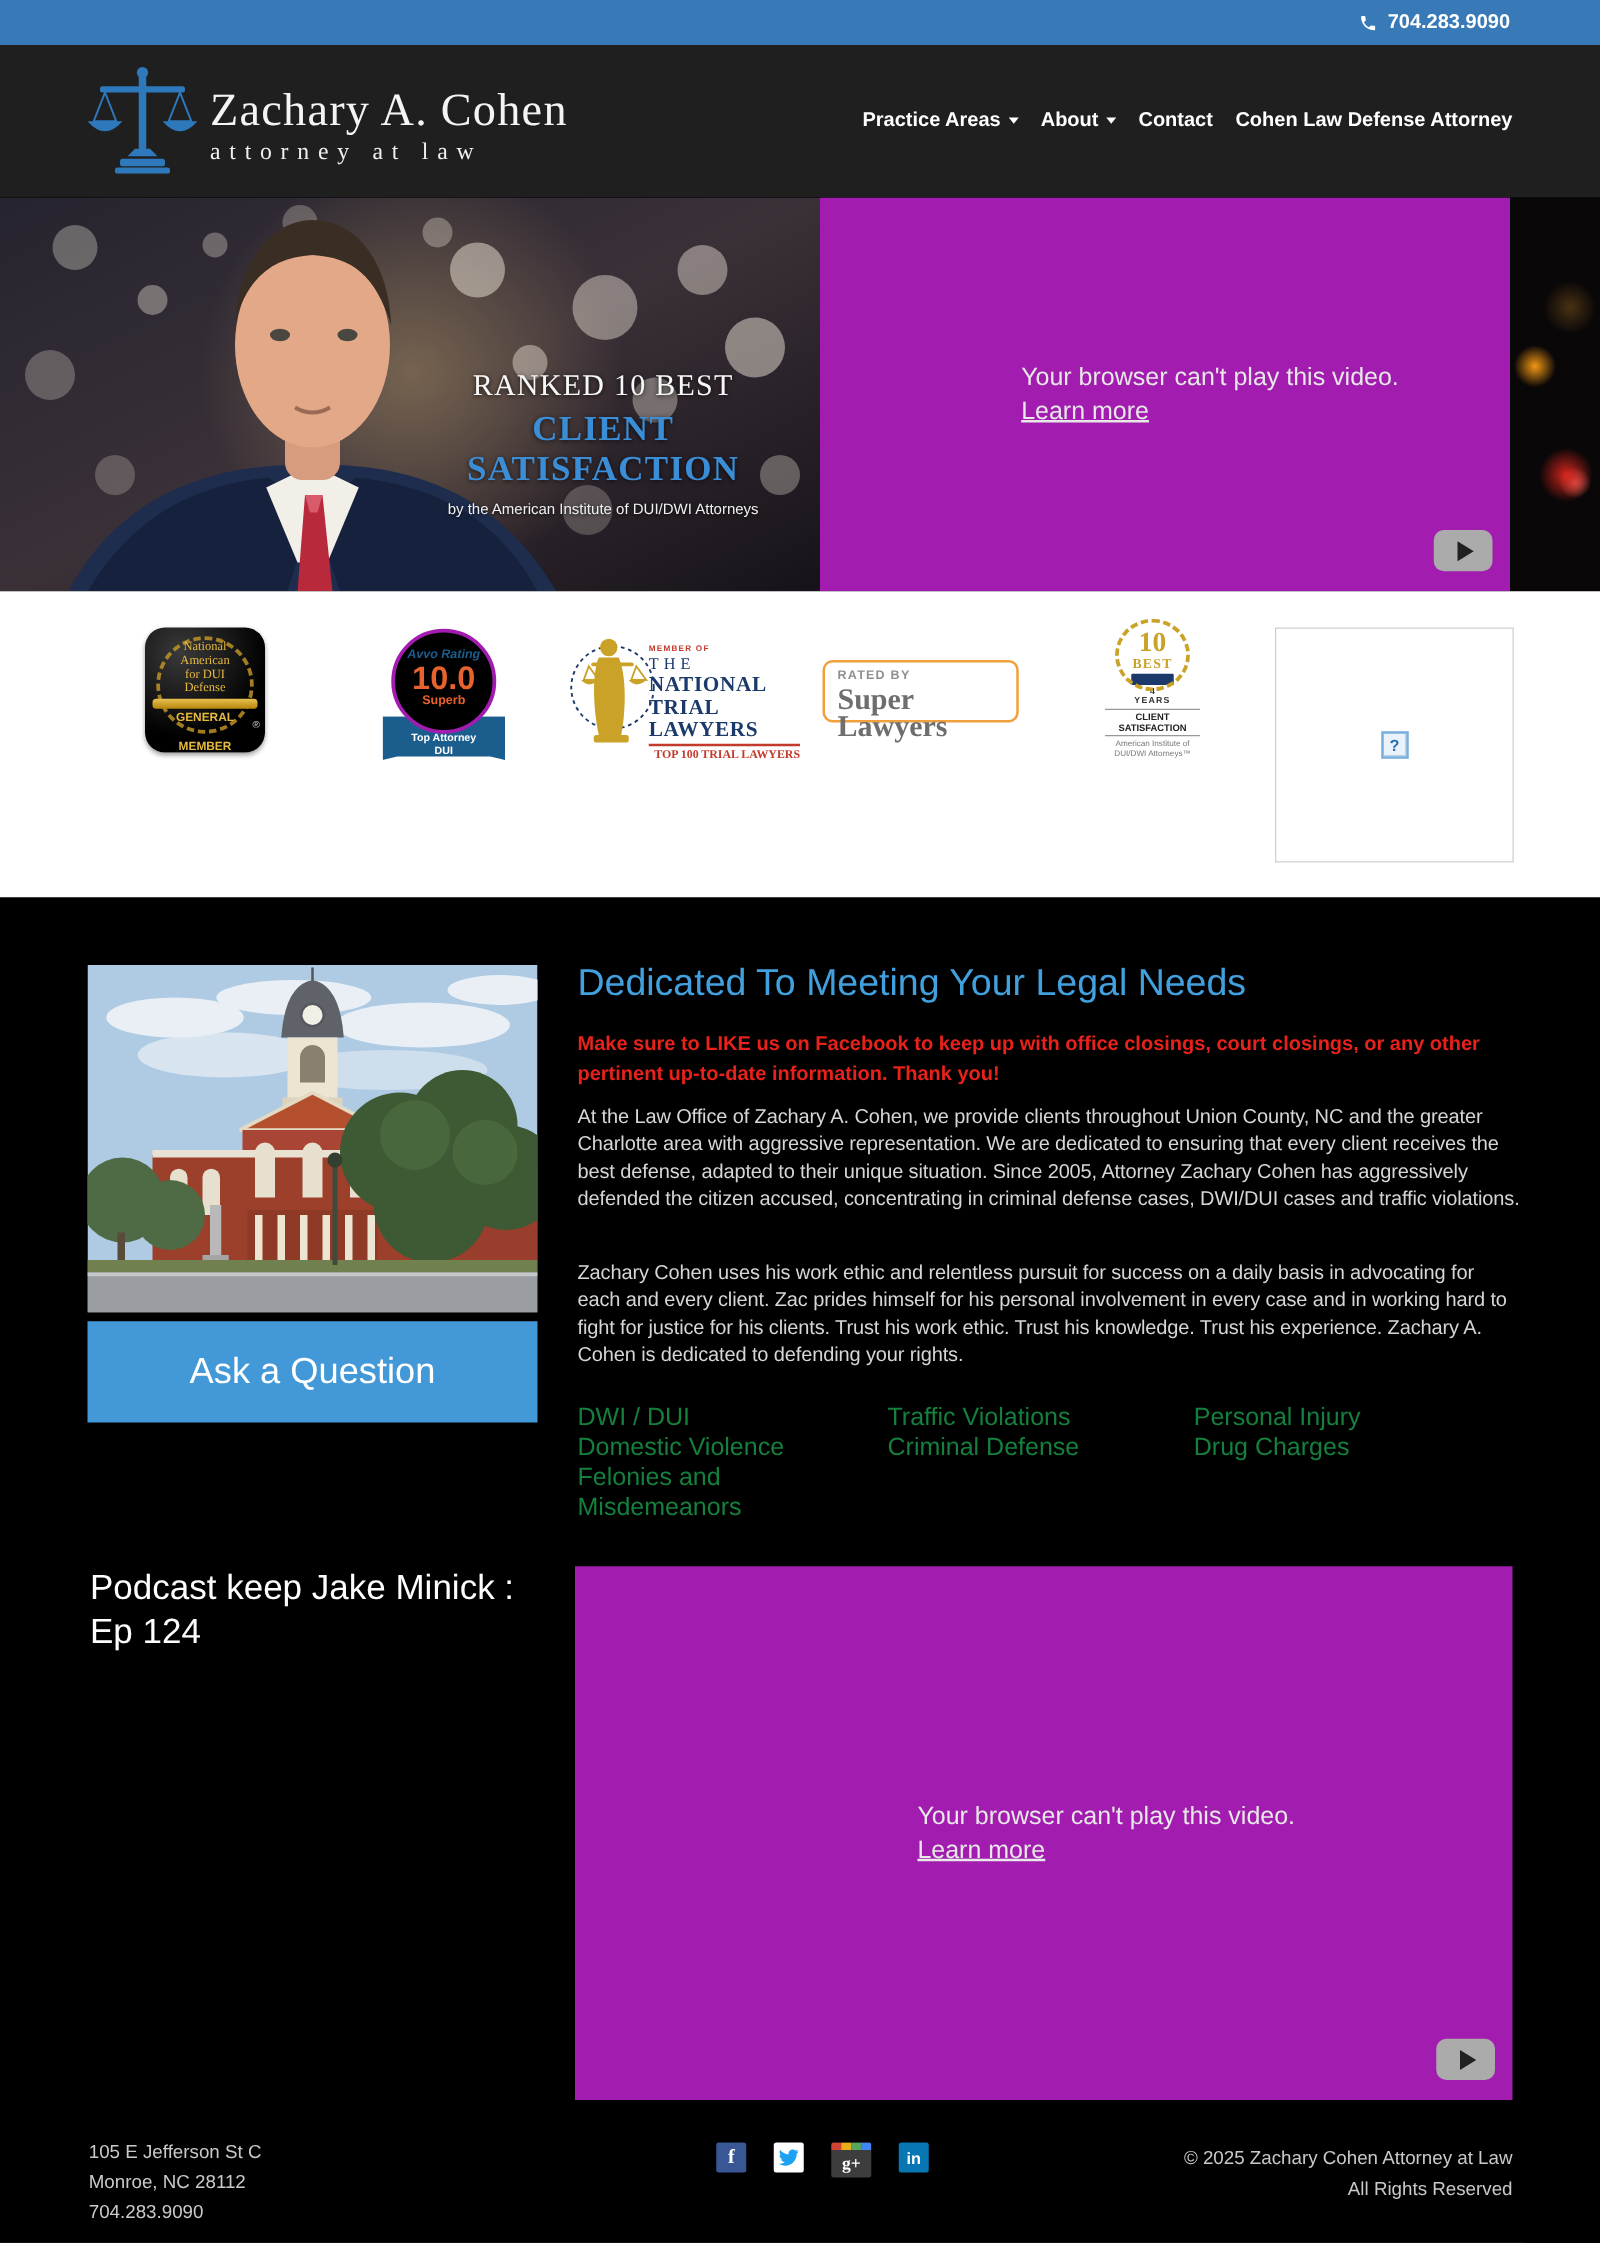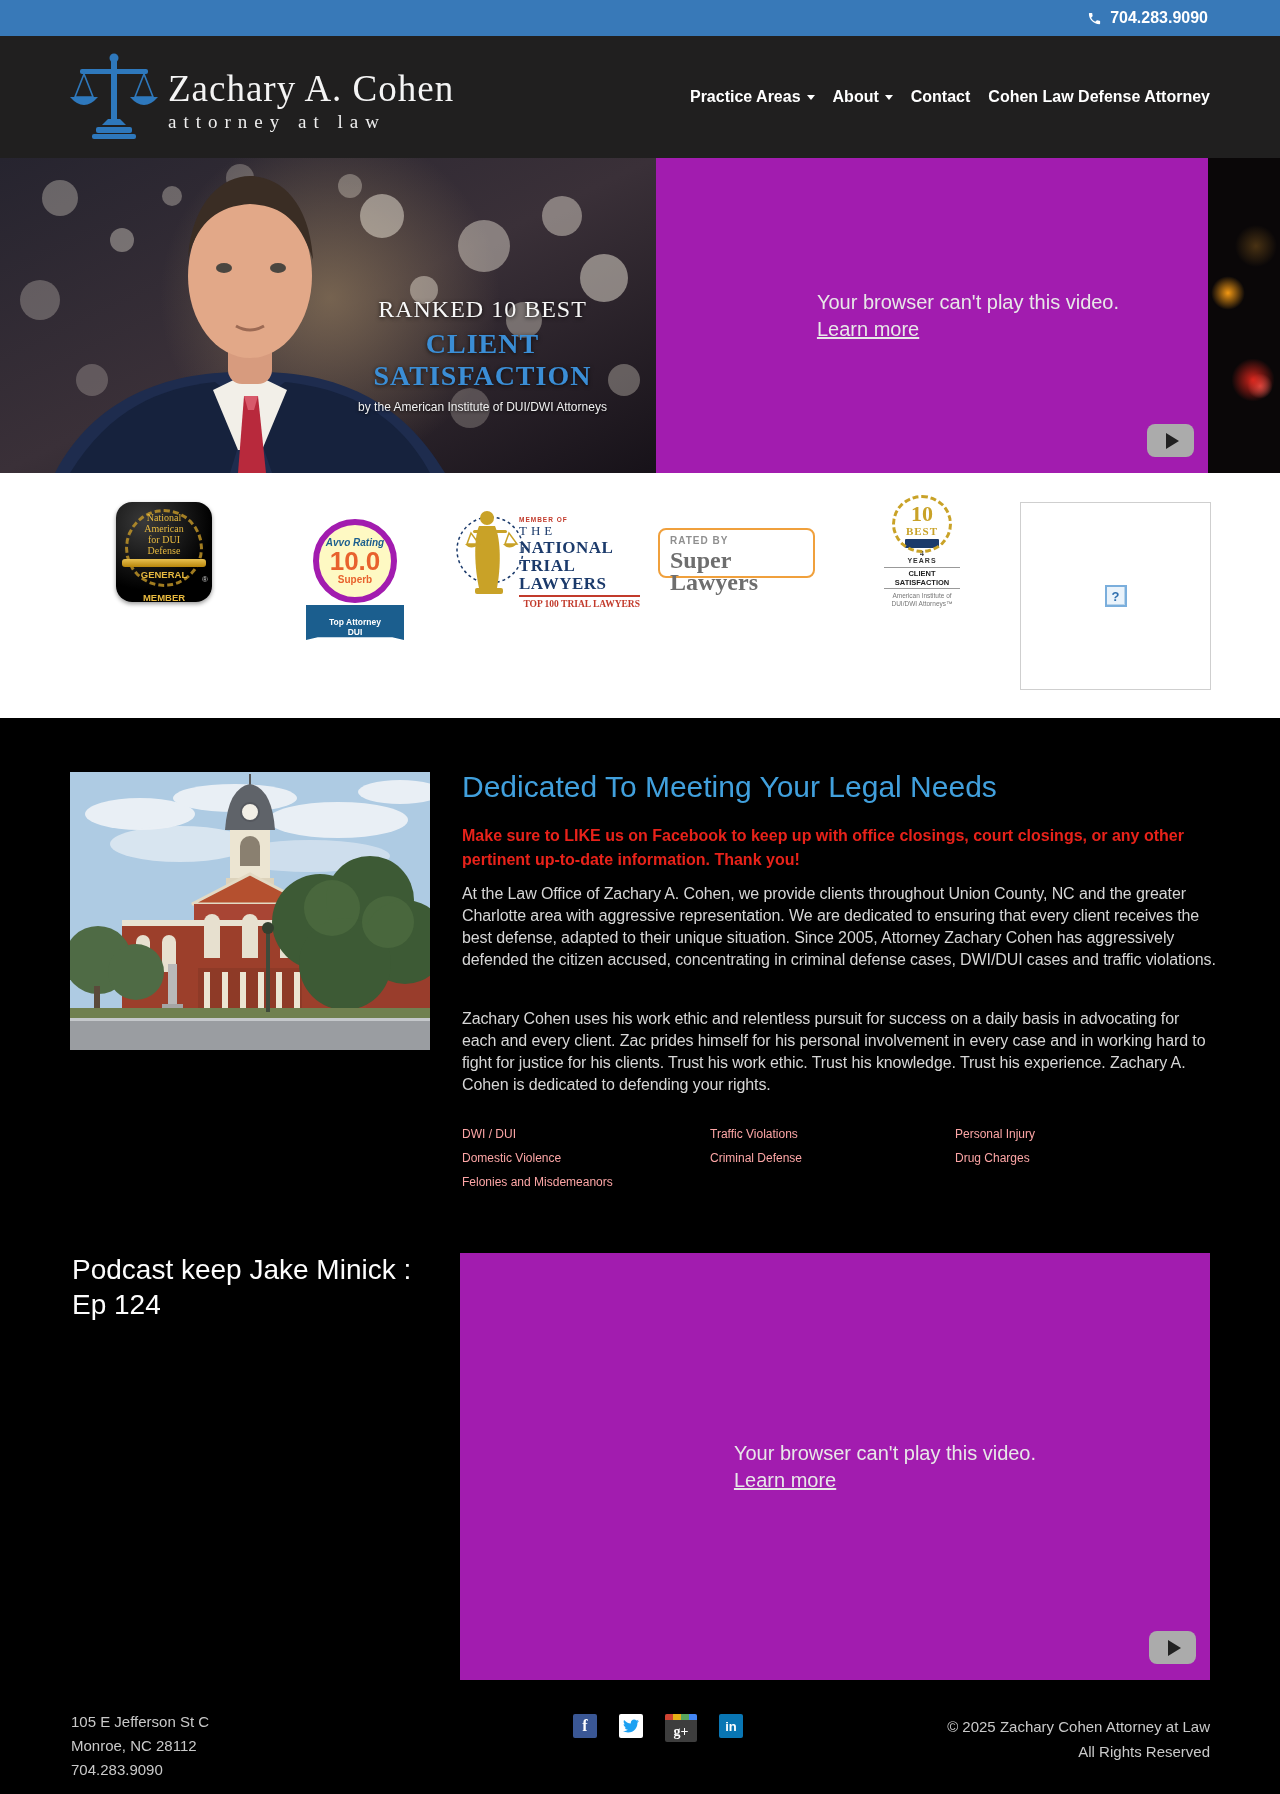--- a/index.html
+++ b/index.html
@@ -50,21 +50,21 @@
   .badge { position:absolute; }
   
   .b-ncdd { left:116px; top:29px; width:96px; height:100px; background:radial-gradient(circle at 30% 20%, #3a3a3a, #000 65%); border-radius:16px; color:#d9a62c; text-align:center; box-shadow:0 2px 4px rgba(0,0,0,.4); padding-top:10px; }
   .b-ncdd .ring { position:absolute; left:9px; top:7px; width:78px; height:78px; border-radius:50%; border:3px dashed #c89a28; opacity:.8; }
   .ncdd-line { font-family:"Liberation Serif", serif; font-size:10px; line-height:11px; color:#e7b93f; position:relative; }
   .ncdd-band { position:relative; margin:3px auto 0; width:84px; background:linear-gradient(#e8c050,#b8860b); color:#3a2a00; border-radius:3px; font-size:8px; height:8px; }
   .ncdd-member { position:relative; font-size:9.5px; font-weight:bold; color:#e7b93f; line-height:11px; margin-top:2px; }
   .ncdd-reg { position:absolute; right:4px; bottom:18px; font-size:8px; color:#cfcfcf; }
   
   .b-avvo { left:306px; top:30px; width:98px; height:96px; text-align:center; }
-  .avvo-circle { width:84px; height:84px; margin:16px auto; background:#fef9c3; border:6px solid #a21caf; border-radius:50%; padding-top:12px; position:relative; z-index:2; }
+  .avvo-circle { width:84px; height:84px; margin:0 auto; background:#000000; border:3px solid #a21caf; border-radius:50%; padding-top:12px; position:relative; z-index:2; }
   .avvo-title { font-size:10px; font-weight:bold; color:#1b5e8e; font-style:italic; }
   .avvo-score { font-size:26px; font-weight:bold; color:#e8622d; line-height:26px; }
   .avvo-word { font-size:10px; font-weight:bold; color:#e8622d; }
   .avvo-ribbon { position:relative; z-index:1; margin:-14px auto 0; width:98px; background:#1b5e8e; color:#fff; font-size:8.5px; font-weight:bold; line-height:9.5px; padding:13px 0 3px;
     clip-path:polygon(0 0,100% 0,100% 100%,88% 92%,12% 92%,0 100%); }
   
   .b-ntl { left:453px; top:27px; width:187px; height:100px; }
   .ntl-statue { position:absolute; left:0; top:0; width:74px; height:100px; }
   .ntl-text { position:absolute; left:66px; top:16px; width:121px; }
   .ntl-memberof { font-size:6.5px; font-weight:bold; color:#c23a2b; letter-spacing:1px; }
@@ -92,21 +92,21 @@
   
   .main { position:relative; height:1076px; background:#000; }
   .courthouse { position:absolute; left:70px; top:54px; width:360px; height:278px; }
   .ask-btn { position:absolute; left:70px; top:339px; width:360px; height:81px; background:#4399d7; color:#fff; font-size:29px; display:flex; align-items:center; justify-content:center; cursor:pointer; border:none; }
   .main-h1 { position:absolute; left:462px; top:52px; font-size:30px; color:#41a0dd; font-weight:500; }
   .alert-red { position:absolute; left:462px; top:106px; width:755px; color:#e8221a; font-size:16px; font-weight:bold; line-height:24px; }
   .para { position:absolute; left:462px; width:755px; color:#d6d6d6; font-size:16px; line-height:22px; letter-spacing:-0.1px; }
   .para1 { top:165px; }
   .para2 { top:290px; }
   .practice-links { position:absolute; left:462px; top:404px; display:grid; grid-template-columns:248px 245px 262px; line-height:24px; }
-  .plink { color:#fca5a5; font-size:12px; cursor:pointer; text-decoration:none; }
+  .plink { color:#15803d; font-size:20px; cursor:pointer; text-decoration:none; }
   .podcast-h { position:absolute; left:72px; top:534px; color:#fdfdfd; font-size:28px; line-height:35px; font-weight:500; }
   .podcast-video { left:460px; top:535px; width:750px; height:427px; }
   .podcast-video .video-msg-block { transform:translateX(50px); }
 
   
   .f-address { position:absolute; left:71px; top:992px; color:#c9c9c9; font-size:15px; line-height:24px; }
   .f-social { position:absolute; left:573px; top:996px; display:flex; gap:22px; align-items:flex-start; }
   .s-icon { width:24px; height:24px; display:flex; align-items:center; justify-content:center; cursor:pointer; font-weight:bold; }
   .s-fb { background:#3a5795; color:#fff; font-family:"Liberation Serif", serif; font-size:16px; border-radius:2px; }
   .s-tw { background:#fff; border-radius:2px; }
@@ -381,20 +381,21 @@
           <rect x="92" y="232" width="21" height="8" fill="#a5a5a5"></rect>
 
         <rect x="0" y="236" width="360" height="12" fill="#70804f"></rect>
         <rect x="0" y="246" width="360" height="32" fill="#9a9da1"></rect>
         <rect x="0" y="246" width="360" height="3" fill="#c5c8cb"></rect>
         <rect x="196" y="160" width="4" height="80" fill="#3f4a3a"></rect>
         <circle cx="198" cy="156" r="6" fill="#33402f"></circle>
       </svg>
     </div>
 
+    <button class="ask-btn">Ask a Question</button>
 
     <div class="main-h1">Dedicated To Meeting Your Legal Needs</div>
     <div class="alert-red">Make sure to LIKE us on Facebook to keep up with office closings, court closings, or any other pertinent up-to-date information.  Thank you!</div>
     <div class="para para1">At the Law Office of Zachary A. Cohen, we provide clients throughout Union County, NC and the greater Charlotte area with aggressive representation. We are dedicated to ensuring that every client receives the best defense, adapted to their unique situation. Since 2005, Attorney Zachary Cohen has aggressively defended the citizen accused, concentrating in criminal defense cases, DWI/DUI cases and traffic violations.</div>
     <div class="para para2">Zachary Cohen uses his work ethic and relentless pursuit for success on a daily basis in advocating for each and every client. Zac prides himself for his personal involvement in every case and in working hard to fight for justice for his clients. Trust his work ethic. Trust his knowledge. Trust his experience. Zachary A. Cohen is dedicated to defending your rights.</div>
 
     <div class="practice-links">
       <a class="plink">DWI / DUI</a>
       <a class="plink">Traffic Violations</a>
       <a class="plink">Personal Injury</a>

